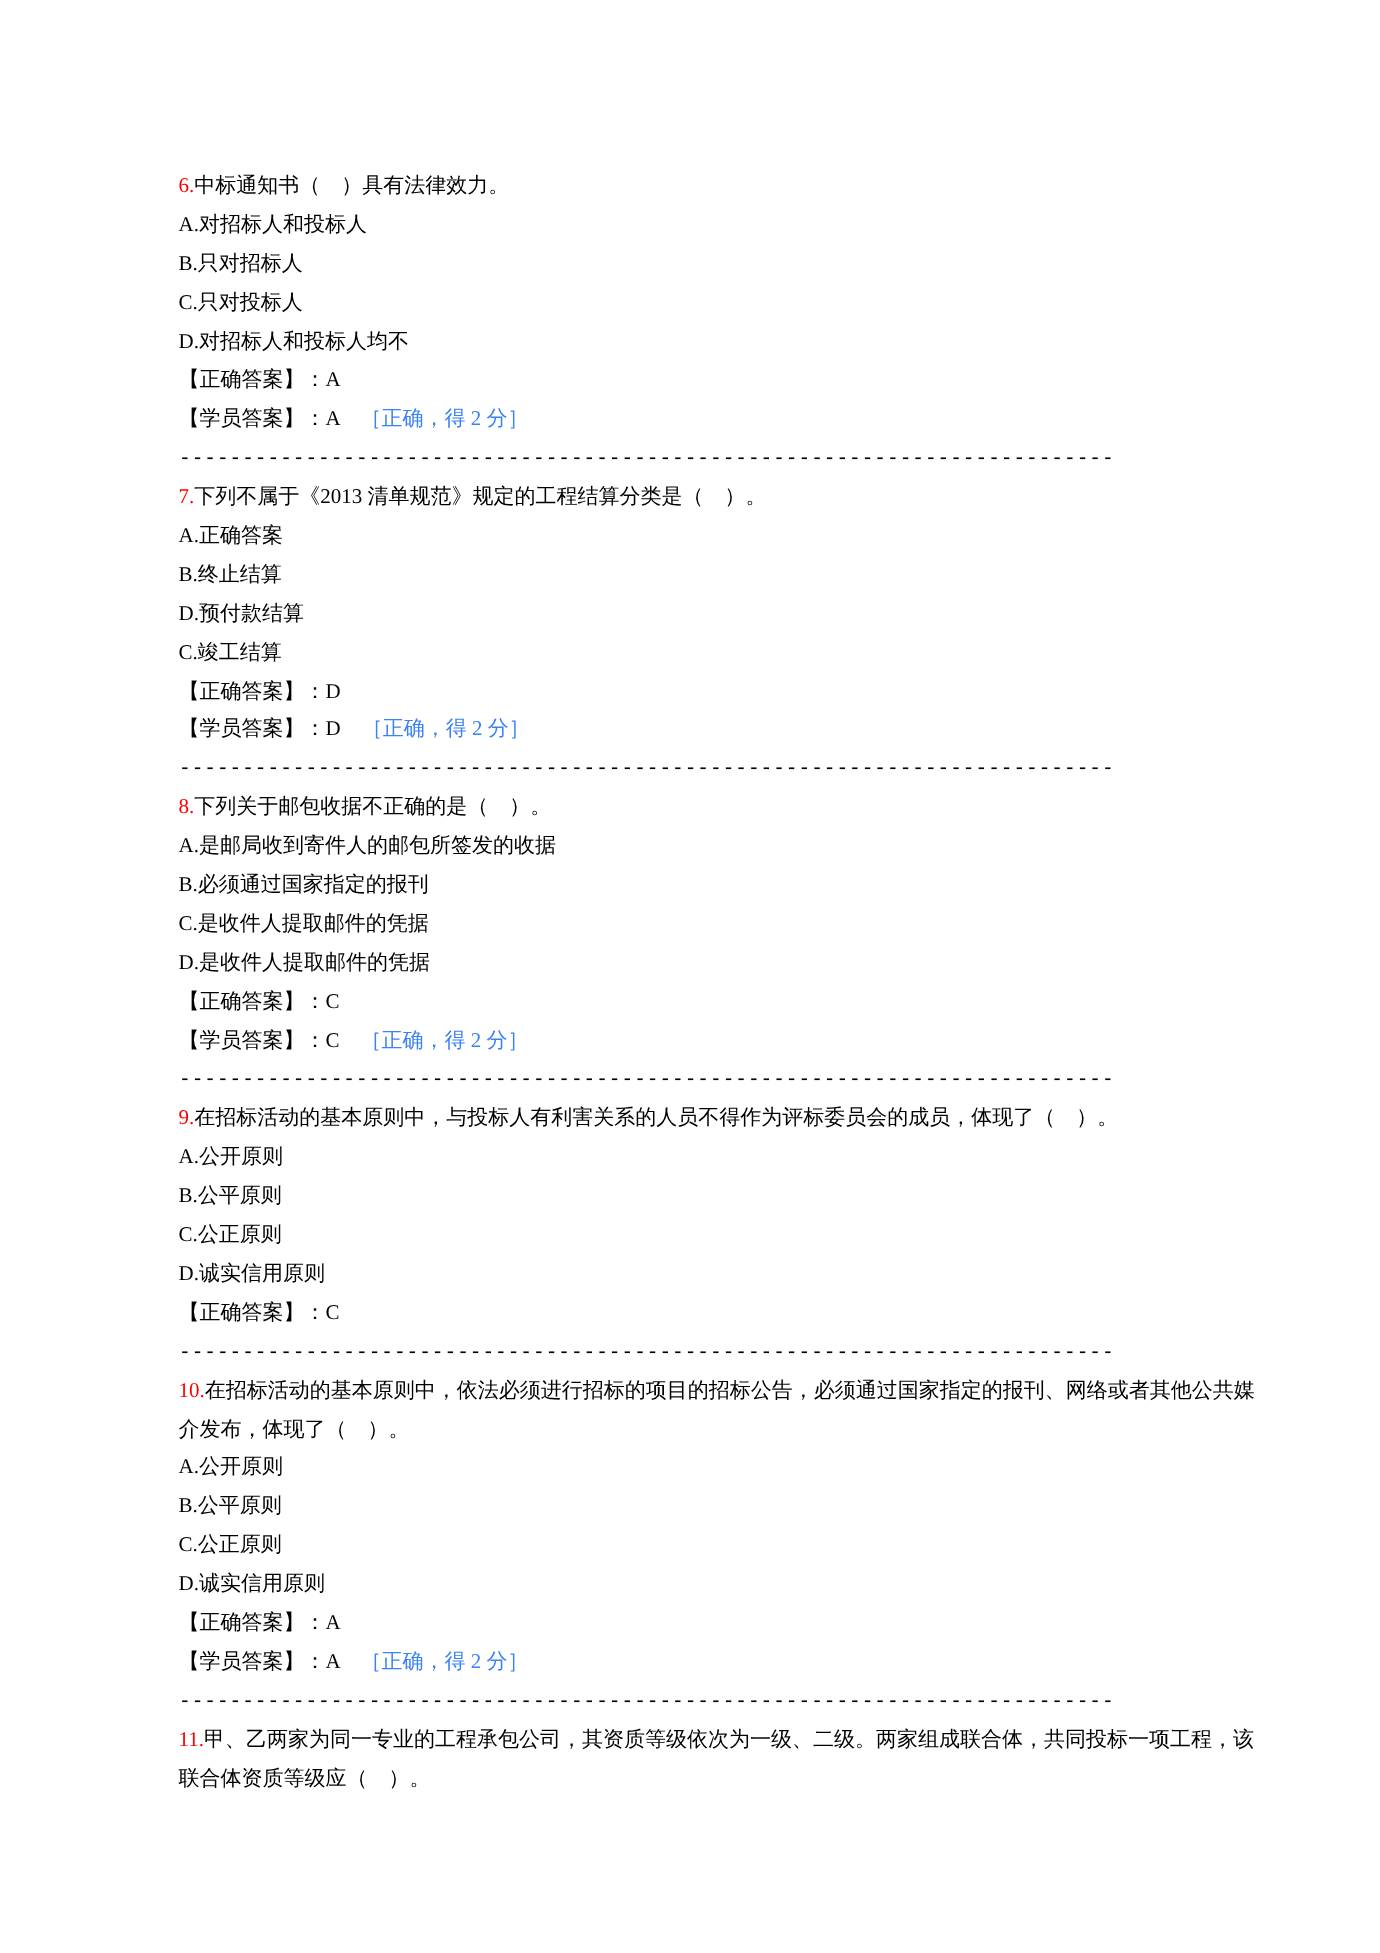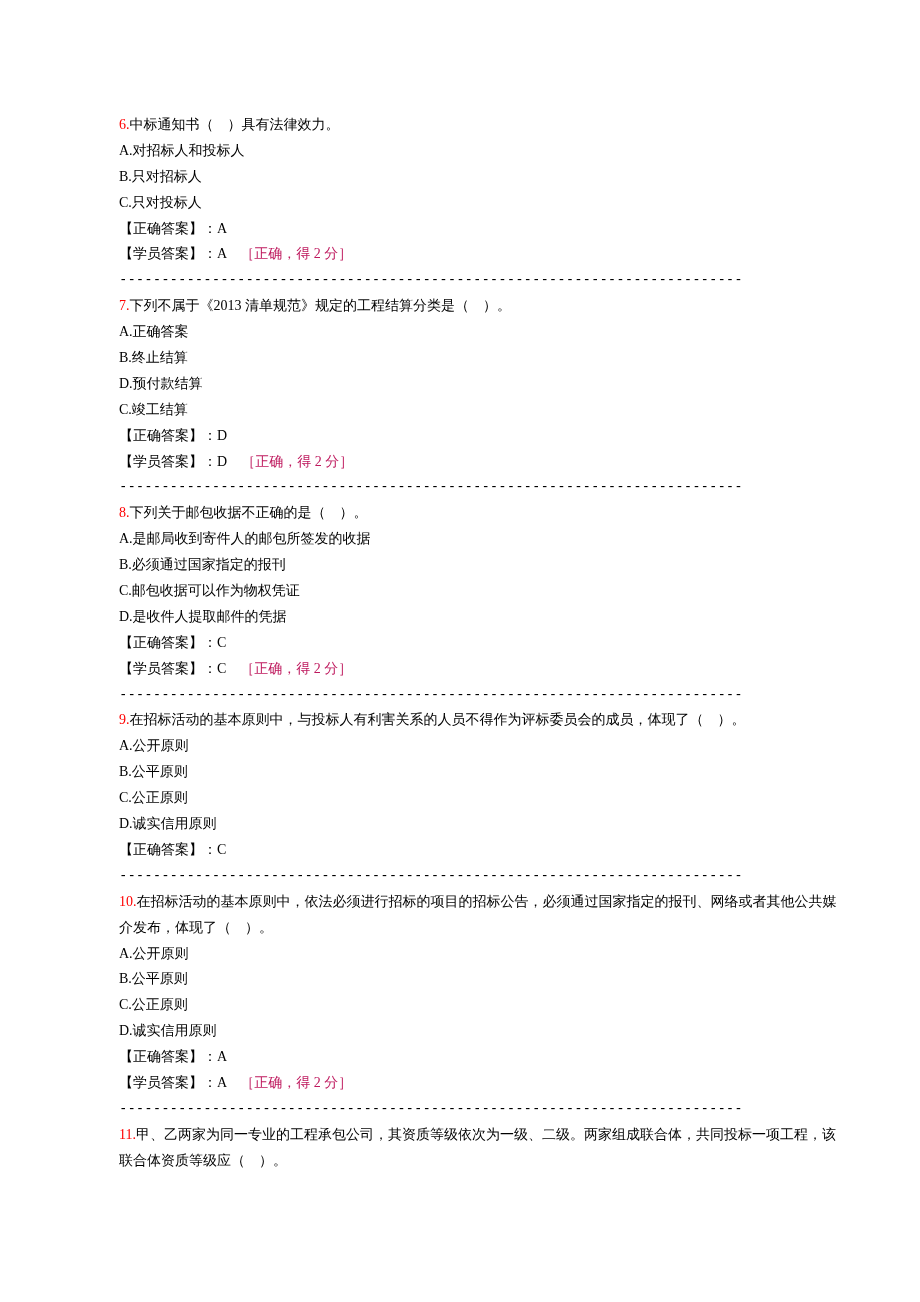--- a/index.html
+++ b/index.html
@@ -22,61 +22,62 @@
     margin-bottom: 0;
   }
   .qnum {
     color: #ff0000;
   }
   .line {
     margin: 0;
     padding: 0;
   }
   .correct-mark {
-    color: #be185d;
+    color: #3b82f6;
   }
   .separator {
     color: #000000;
     letter-spacing: 0;
     overflow: hidden;
     white-space: nowrap;
     font-family: "SimSun", monospace;
   }
 </style>
 </head>
 <body>
 
 <div class="page">
 
   <div class="question-block">
     <p class="line"><span class="qnum">6.</span><span>中标通知书（　）具有法律效力。</span></p>
     <p class="line">A.对招标人和投标人</p>
     <p class="line">B.只对招标人</p>
     <p class="line">C.只对投标人</p>
+    <p class="line">D.对招标人和投标人均不</p>
     <p class="line"><span>【正确答案】：</span><span>A</span></p>
     <p class="line"><span>【学员答案】：</span><span>A</span>　<span class="correct-mark">［正确，得 2 分］</span></p>
     <p class="line separator">--------------------------------------------------------------------------</p>
   </div>
 
   <div class="question-block">
     <p class="line"><span class="qnum">7.</span><span>下列不属于《2013 清单规范》规定的工程结算分类是（　）。</span></p>
     <p class="line">A.正确答案</p>
     <p class="line">B.终止结算</p>
     <p class="line">D.预付款结算</p>
     <p class="line">C.竣工结算</p>
     <p class="line"><span>【正确答案】：</span><span>D</span></p>
     <p class="line"><span>【学员答案】：</span><span>D</span>　<span class="correct-mark">［正确，得 2 分］</span></p>
     <p class="line separator">--------------------------------------------------------------------------</p>
   </div>
 
   <div class="question-block">
     <p class="line"><span class="qnum">8.</span><span>下列关于邮包收据不正确的是（　）。</span></p>
     <p class="line">A.是邮局收到寄件人的邮包所签发的收据</p>
     <p class="line">B.必须通过国家指定的报刊</p>
-    <p class="line">C.邮包收据可以作为物权凭证</p>
+    <p class="line">C.是收件人提取邮件的凭据</p>
     <p class="line">D.是收件人提取邮件的凭据</p>
     <p class="line"><span>【正确答案】：</span><span>C</span></p>
     <p class="line"><span>【学员答案】：</span><span>C</span>　<span class="correct-mark">［正确，得 2 分］</span></p>
     <p class="line separator">--------------------------------------------------------------------------</p>
   </div>
 
   <div class="question-block">
     <p class="line"><span class="qnum">9.</span><span>在招标活动的基本原则中，与投标人有利害关系的人员不得作为评标委员会的成员，体现了（　）。</span></p>
     <p class="line">A.公开原则</p>
     <p class="line">B.公平原则</p>

